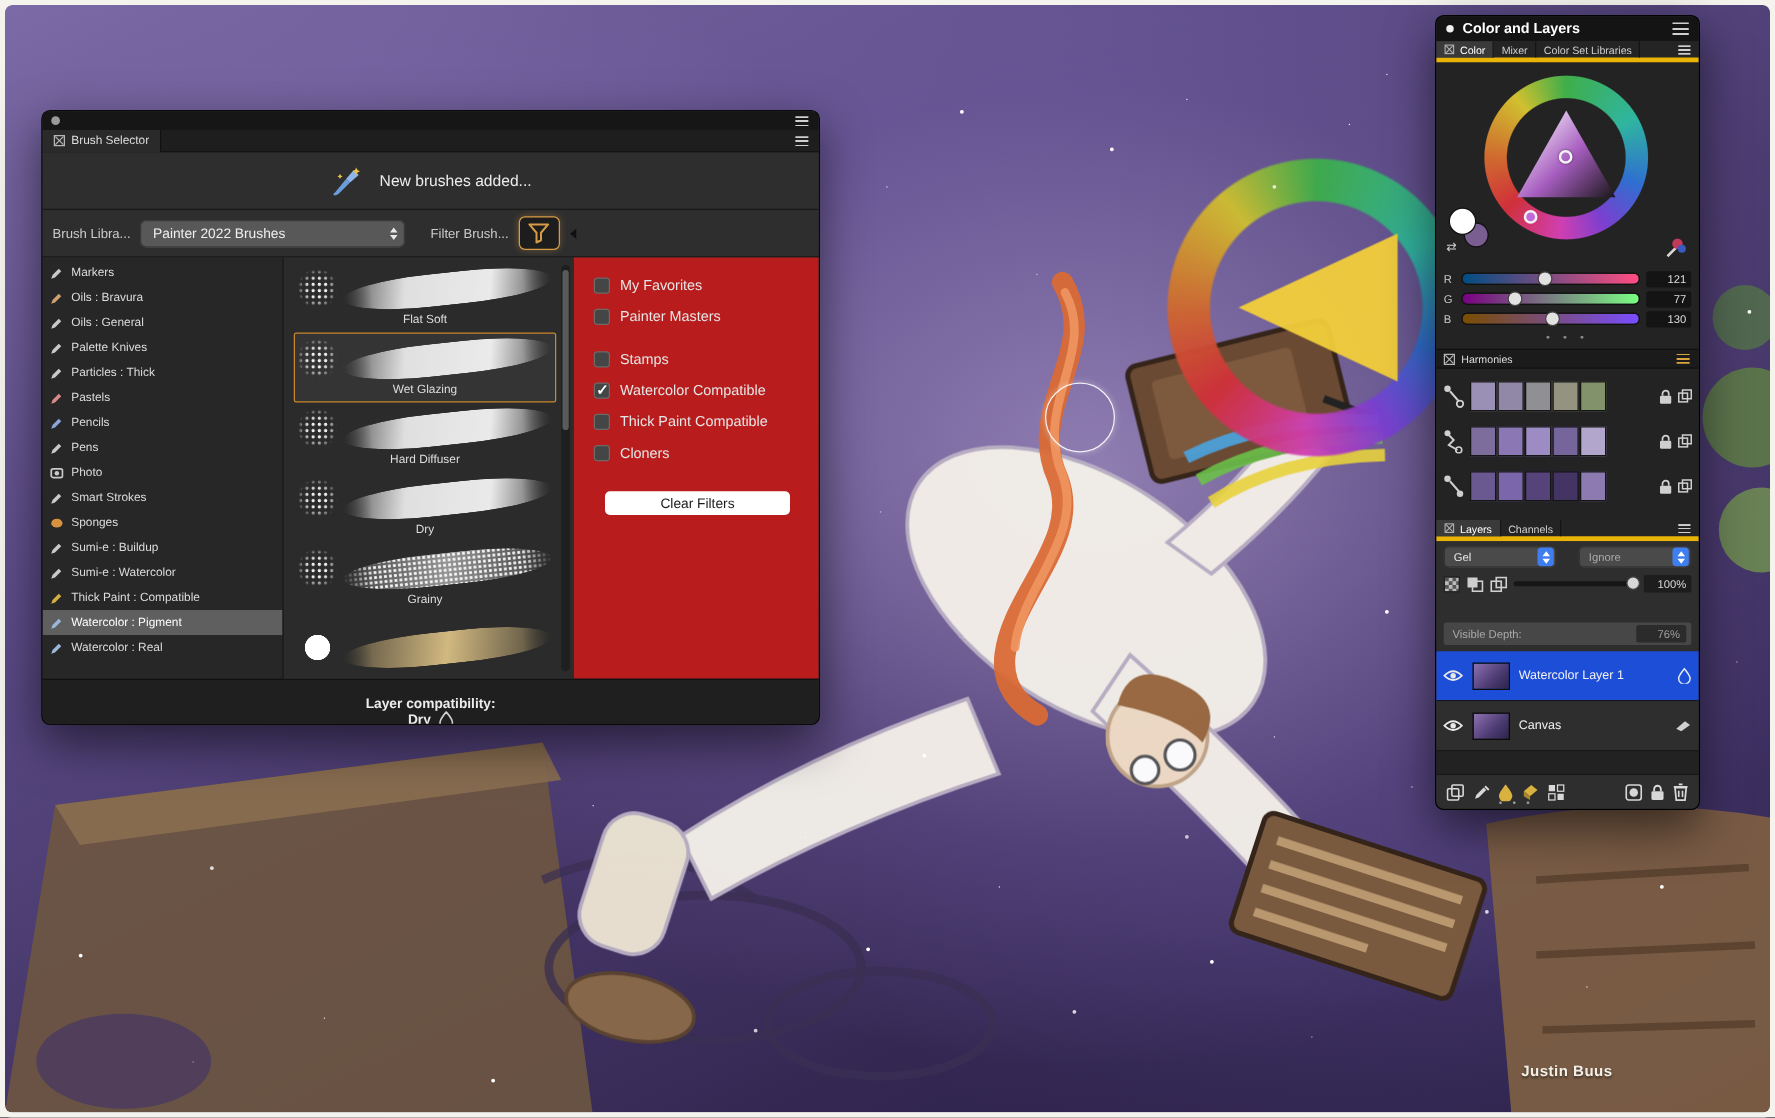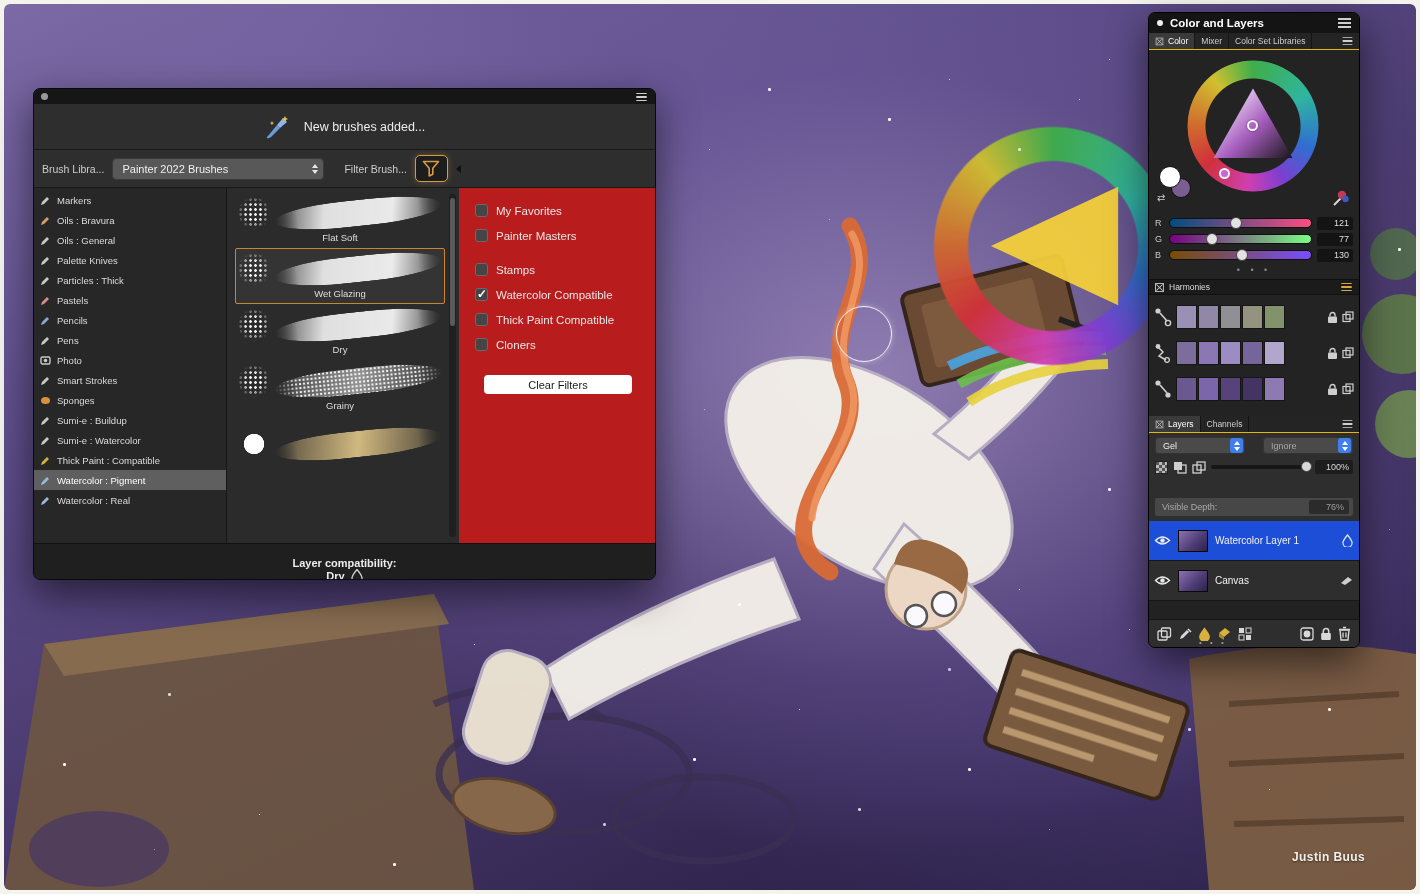--- a/index.html
+++ b/index.html
@@ -33,21 +33,21 @@
   }
   .rainbow { position:absolute; left:925px; top:118px; width:248px; height:248px; border-radius:50%;
     background:conic-gradient(from 0deg,#3fae4a,#2fb5a0 60deg,#2f6fd0 110deg,#7b3fd0 150deg,#d03fb0 185deg,#d0303a 230deg,#d06a2f 270deg,#d0c02f 320deg,#3fae4a 360deg);
     -webkit-mask:radial-gradient(circle, transparent 0 84px, #000 86px 118px, transparent 120px);
             mask:radial-gradient(circle, transparent 0 84px, #000 86px 118px, transparent 120px);
     opacity:.95; }
   .rainbow-wedge { position:absolute; left:975px; top:168px; width:148px; height:148px;
     clip-path:polygon(8% 50%, 94% 10%, 94% 90%); background:#f2cf3a; opacity:.95; }
   .brush-cursor { position:absolute; left:832px; top:302px; width:56px; height:56px; border-radius:50%;
     border:1.5px solid rgba(255,255,255,.9); box-shadow:0 0 6px rgba(255,255,255,.35); }
-  .signature { position:absolute; left:1288px; top:846px; color:#f2efe9; font-size:12px; font-weight:bold;
+  .signature { position:absolute; left:1213px; top:846px; color:#f2efe9; font-size:12px; font-weight:bold;
     letter-spacing:.4px; text-shadow:0 1px 2px rgba(0,0,0,.5); }
   .frame { position:absolute; inset:0; border:4px solid #f5f3ee; border-radius:9px; pointer-events:none; z-index:6; }
 
   
   .menu-icon { width:13px; height:10px;
     background:repeating-linear-gradient(#cfcfcf 0 1.6px, transparent 1.6px 4.2px); }
   .menu-icon.gold { background:repeating-linear-gradient(#d9a53f 0 1.6px, transparent 1.6px 4.2px); }
   .xbox { position:relative; width:9px; height:9px; border:1px solid #b5b5b5; display:inline-block; flex:none; }
   .xbox::before,.xbox::after { content:""; position:absolute; left:-1px; top:3px; width:9px; height:1px; background:#b5b5b5; }
   .xbox::before { transform:rotate(45deg); } .xbox::after { transform:rotate(-45deg); }
@@ -124,21 +124,21 @@
   .bs-footer .l2 { font-size:11px; font-weight:bold; display:flex; align-items:center; gap:6px; }
 
   
   .cl-panel { position:absolute; left:1148px; top:12px; width:212px; height:636px; z-index:30;
     background:#2e2e2e; border:1px solid #000; border-radius:7px; overflow:hidden;
     box-shadow:0 14px 38px rgba(0,0,0,.55); display:flex; flex-direction:column; }
   .cl-titlebar { height:20px; background:#141414; display:flex; align-items:center; gap:7px; padding:0 8px; }
   .cl-titlebar .tdot { width:6px; height:6px; border-radius:50%; background:#f0f0f0; }
   .cl-titlebar .ttl { color:#fff; font-size:11.5px; font-weight:bold; }
   .cl-titlebar .menu-icon { margin-left:auto; }
-  .cl-tabbar { height:17px; background:#242424; display:flex; align-items:stretch; border-bottom:1px solid #eab308; }
+  .cl-tabbar { height:17px; background:#242424; display:flex; align-items:stretch; border-bottom:4px solid #eab308; }
   .cl-tab { display:flex; align-items:center; gap:4px; padding:0 6px; color:#cfcfcf; font-size:8.5px;
     border-right:1px solid #141414; white-space:nowrap; }
   .cl-tab.active { background:#3a3a3a; color:#fff; }
   .cl-tab .xbox { transform:scale(.85); }
   .cl-tabbar .menu-icon { margin:auto 5px auto auto; transform:scale(.75); }
   .wheel-area { height:163px; background:#232323; position:relative; }
   .wheel { position:absolute; left:38px; top:10px; width:132px; height:132px; border-radius:50%;
     background:conic-gradient(from 0deg,#3fae4a,#2fb5a0 60deg,#2f6fd0 110deg,#7b3fd0 150deg,#d03fb0 185deg,#d0303a 230deg,#d06a2f 270deg,#d0c02f 320deg,#3fae4a 360deg);
     -webkit-mask:radial-gradient(circle, transparent 0 47px, #000 48px 65px, transparent 66px);
             mask:radial-gradient(circle, transparent 0 47px, #000 48px 65px, transparent 66px); }
@@ -255,20 +255,27 @@
     <div class="brush-cursor"></div>
     <div class="signature">Justin Buus</div>
   </div>
   <div class="frame"></div>
 
   <div class="bs-panel">
     <div class="bs-titlebar">
       <span class="win-dot"></span>
       <span class="menu-icon"></span>
     </div>
+    <div class="bs-tabbar">
+      <div class="bs-tab">
+        <span class="xbox"></span>
+        <span>Brush Selector</span>
+      </div>
+      <span class="menu-icon"></span>
+    </div>
     <div class="bs-banner">
       <svg width="26" height="24" viewBox="0 0 26 24">
         <path d="M4 21 L13 10 L16 13 L7 22 Q4 24 3 23 Q2 22 4 21 Z" fill="#6b9bd8"></path>
         <path d="M13 10 L19 3 L23 7 L16 13 Z" fill="#8fb6e8"></path>
         <path d="M21 1 l1 2 2 1 -2 1 -1 2 -1 -2 -2 -1 2 -1 Z" fill="#e8c04a"></path>
         <path d="M8 6 l.7 1.4 1.4 .7 -1.4 .7 -.7 1.4 -.7 -1.4 -1.4 -.7 1.4 -.7 Z" fill="#e8c04a"></path>
       </svg>
       <span>New brushes added...</span>
     </div>
     <div class="bs-controls">
@@ -395,20 +402,27 @@
               <span class="stroke"></span>
             </div>
           <div class="vlabel">Flat Soft</div>
         </div>
         <div class="variant sel">
           <div class="thumbwrap">
               <span class="dab"></span>
               <span class="stroke"></span>
             </div>
           <div class="vlabel">Wet Glazing</div>
+        </div>
+        <div class="variant">
+          <div class="thumbwrap">
+              <span class="dab"></span>
+              <span class="stroke"></span>
+            </div>
+          <div class="vlabel">Hard Diffuser</div>
         </div>
         <div class="variant">
           <div class="thumbwrap">
               <span class="dab"></span>
               <span class="stroke"></span>
             </div>
           <div class="vlabel">Dry</div>
         </div>
         <div class="variant">
           <div class="thumbwrap">

